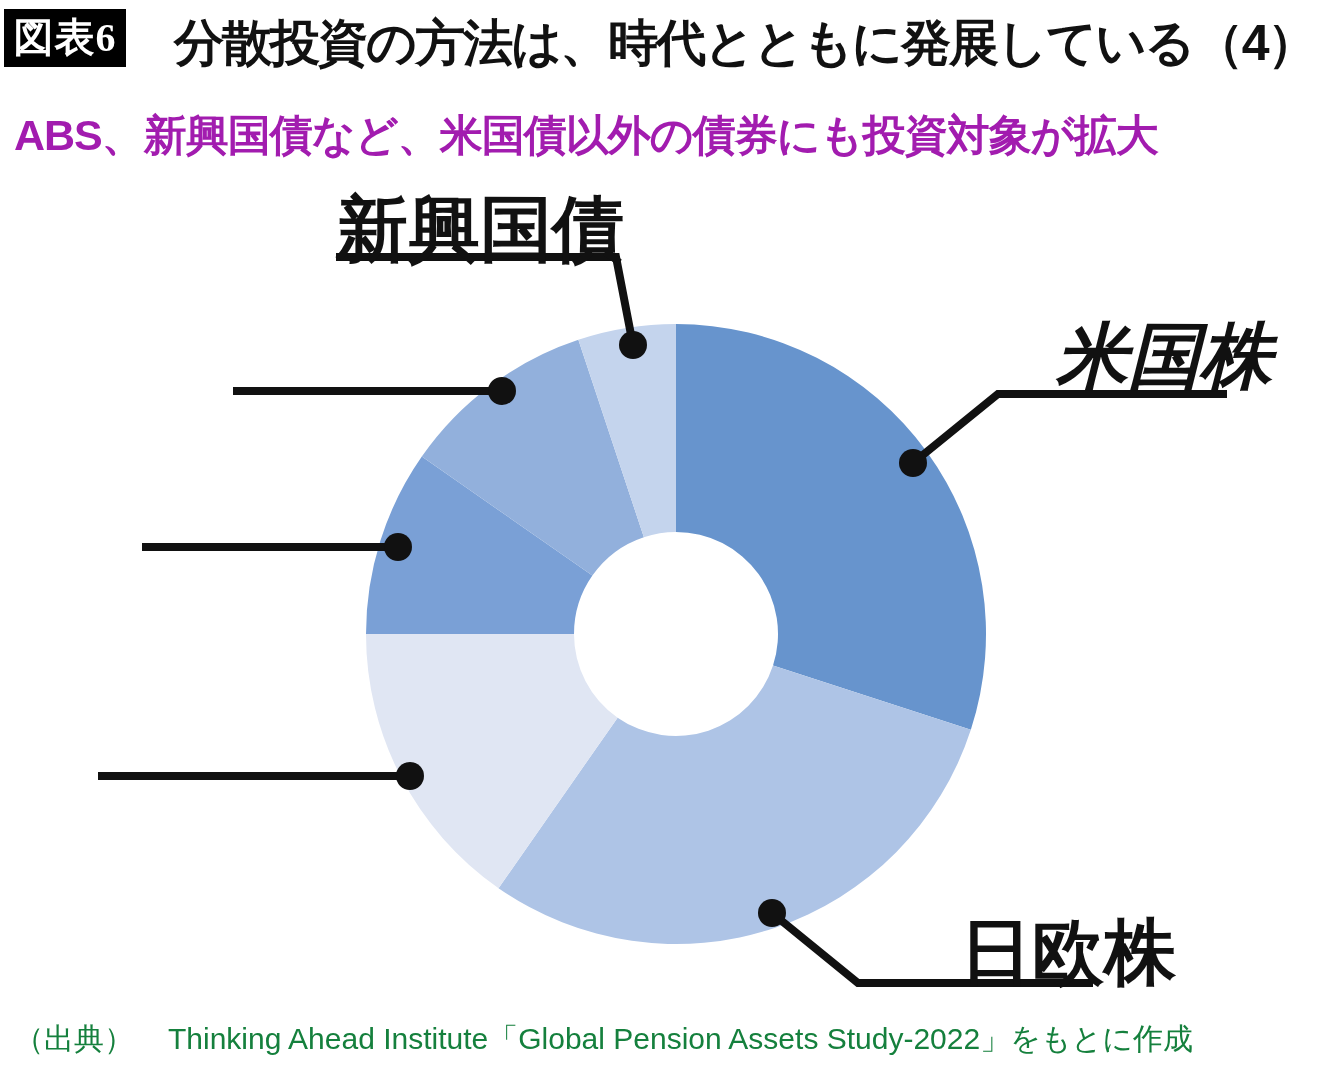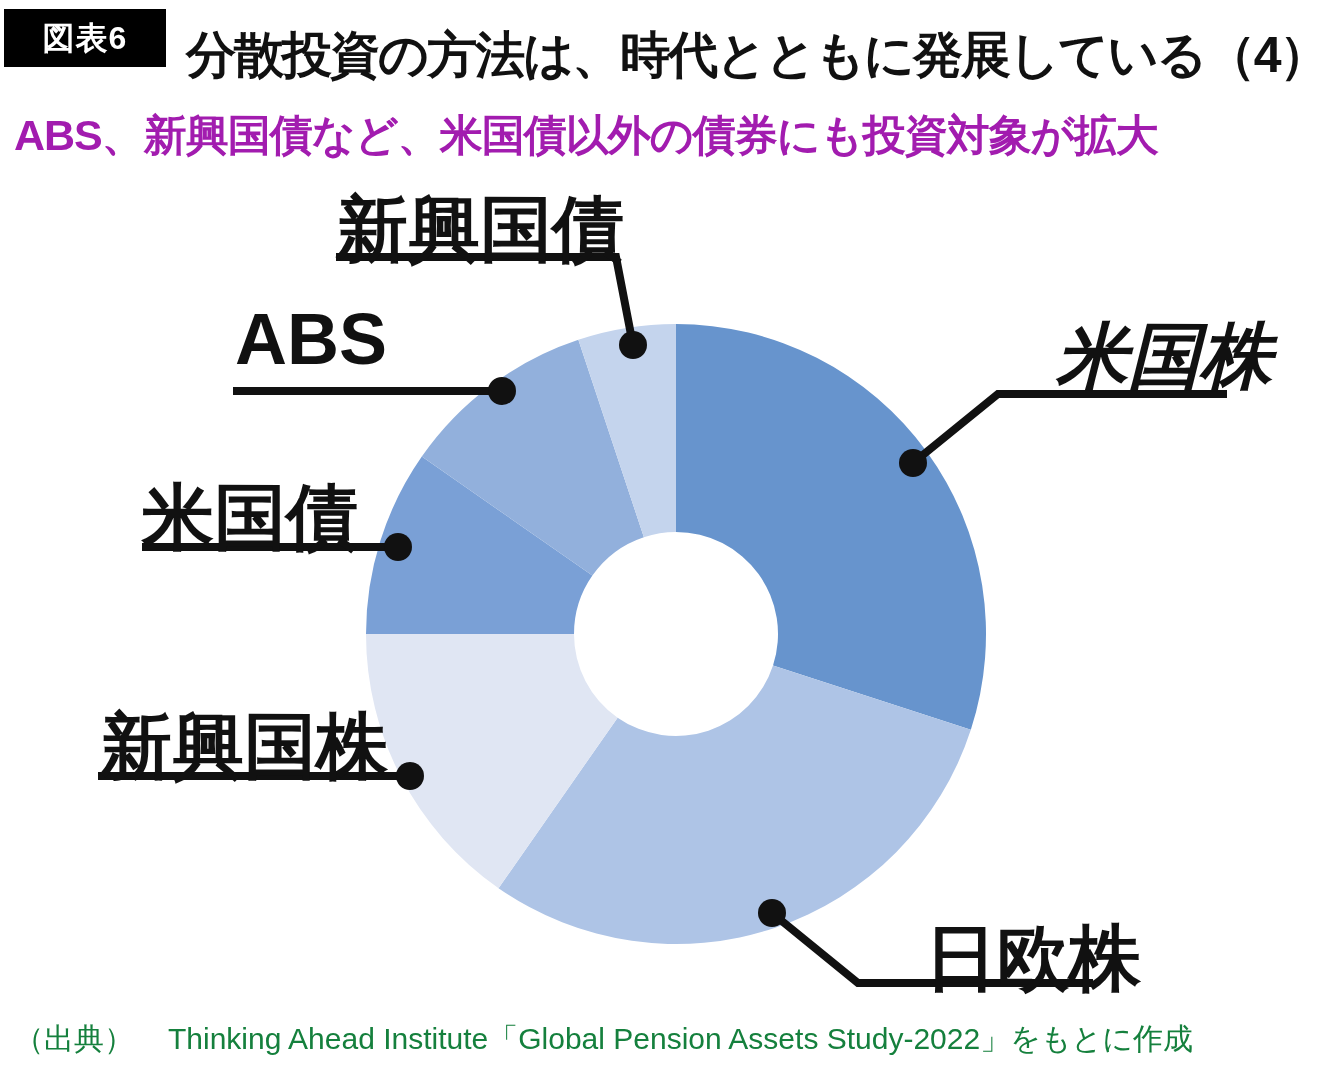--- a/index.html
+++ b/index.html
@@ -12,35 +12,36 @@
     position: relative;
     width: 1340px;
     height: 1067px;
     background: #ffffff;
     overflow: hidden;
   }
   .badge {
     position: absolute;
     left: 4px;
     top: 9px;
-    width: 162px;
+    width: 122px;
     height: 58px;
     background: #000000;
     color: #ffffff;
-    font-size: 32px;
+    font-size: 40px;
     font-weight: bold;
     text-align: center;
     line-height: 58px;
     letter-spacing: 1px;
+    font-family: Liberation Serif, serif;
   }
   .title {
     position: absolute;
     left: 170px;
     top: 10px;
-    margin: 16px;
+    margin: 4px;
     font-size: 50px;
     line-height: 58px;
     font-weight: bold;
     color: #111111;
     letter-spacing: -2px;
     white-space: nowrap;
   }
   .subtitle {
     position: absolute;
     left: 14px;
@@ -111,23 +112,20 @@
       <circle cx="633" cy="345" r="14"></circle>
       <circle cx="502" cy="391" r="14"></circle>
       <circle cx="398" cy="547" r="14"></circle>
       <circle cx="410" cy="776" r="14"></circle>
       <circle cx="913" cy="463" r="14"></circle>
       <circle cx="772" cy="913" r="14"></circle>
     </g>
   </svg>
 
   <div class="seg-label" style="left:1056px; top:317px;font-style:italic;">米国株</div>
-  <div class="seg-label" style="left:925px; top:919px;">日欧株</div>
-  <div class="seg-label" style="left:100px; top:707px;">新興国株</div>
-  <div class="seg-label" style="left:142px; top:478px;">米国債</div>
-  <div class="seg-label" style="left:235px; top:300px;">ABS</div>
+  <div class="seg-label" style="left:960px; top:919px;font-family:Liberation Mono, monospace;">日欧株</div>
   <div class="seg-label" style="left:336px; top:190px;">新興国債</div>
 
   <div class="source">
     <span class="prefix">（出典）</span><span>Thinking Ahead Institute「Global Pension Assets Study-2022」をもとに作成</span>
   </div>
 
 </div>
 
 </body></html>

